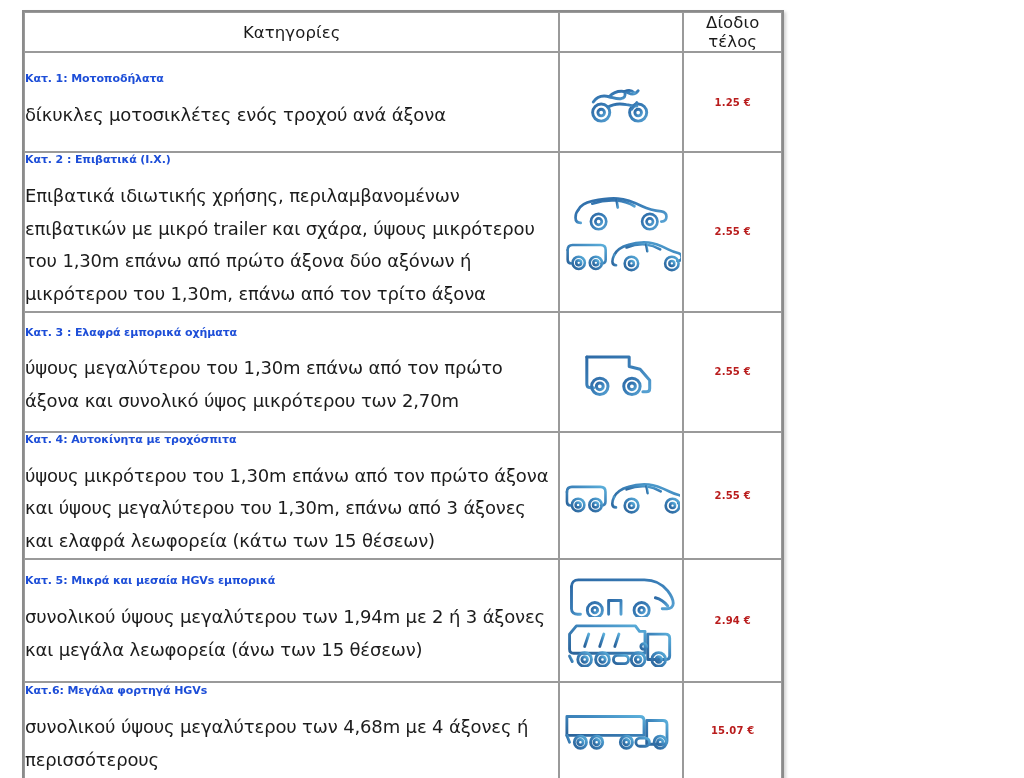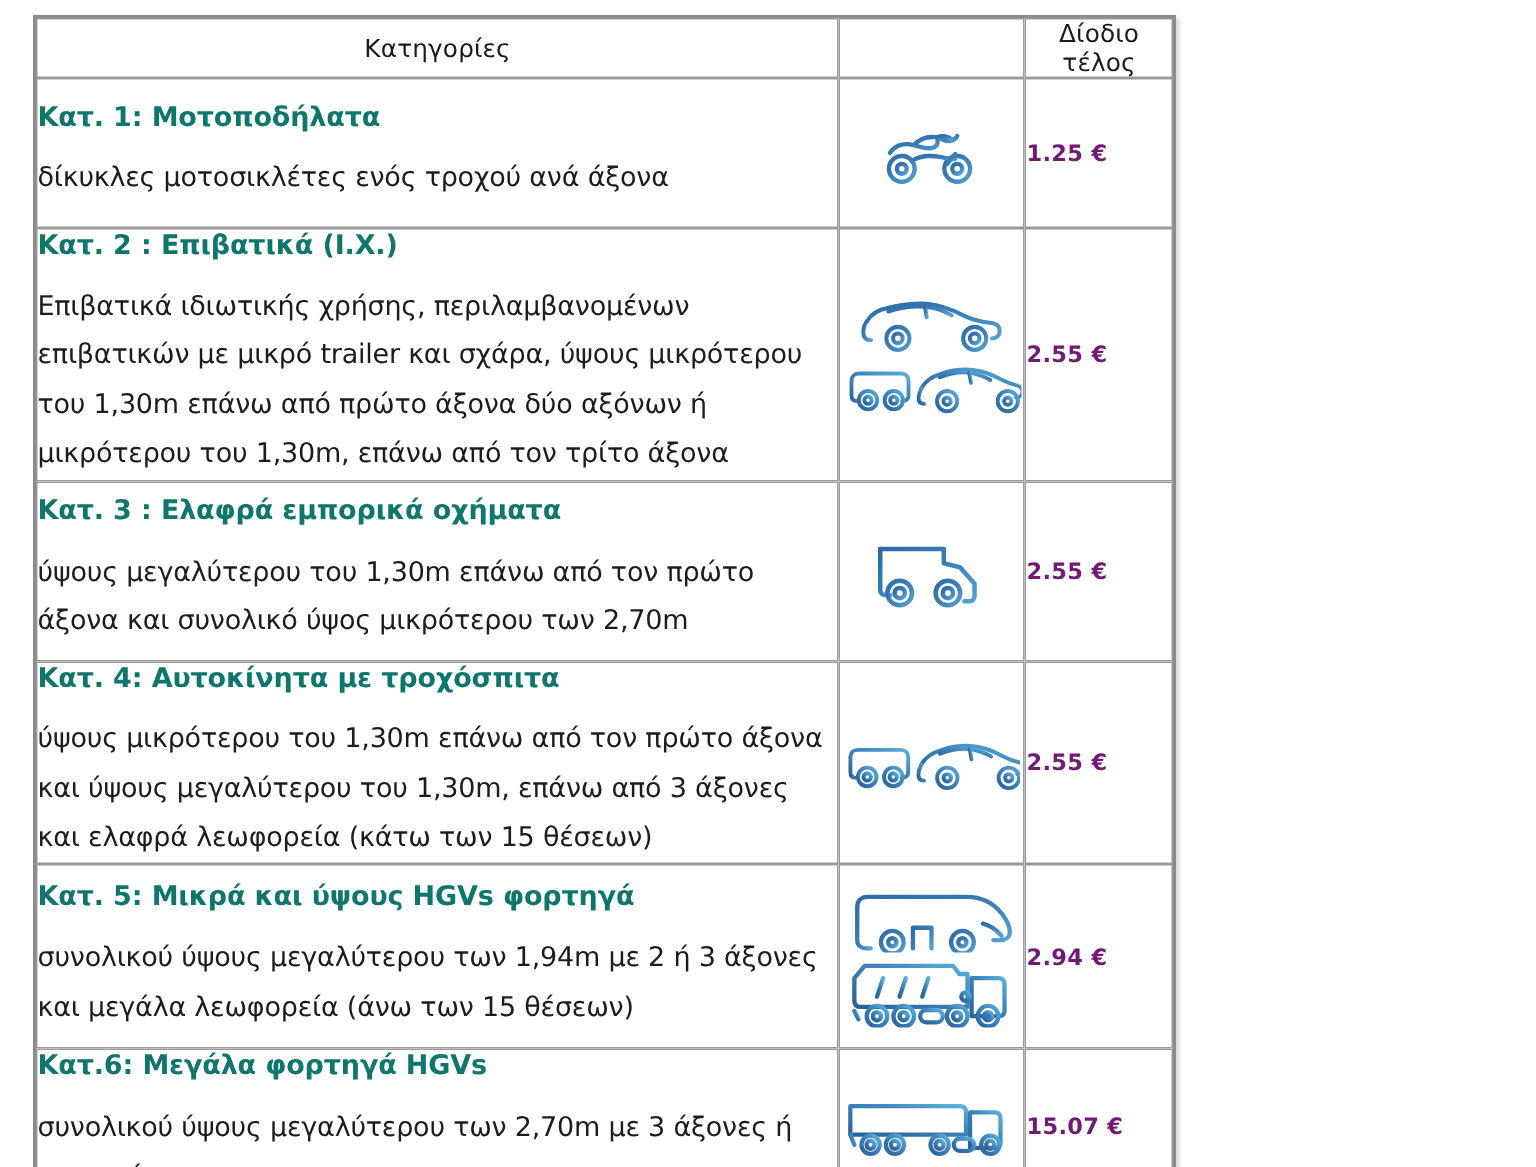--- a/index.html
+++ b/index.html
@@ -53,23 +53,23 @@
   }
   .header-cat   { text-align: center; }
   .header-icon  { }
   .header-toll  { text-align: center; }
 
   td.cat-cell {
     padding: 11px 9px 10px 9px;
     text-align: left;
   }
   .cat-title {
-    font-size: 18px;
+    font-size: 11px;
     font-weight: bold;
-    color: #0f766e;
+    color: #1d4ed8;
     line-height: 1.25;
     margin: 0 0 13px 0;
     letter-spacing: -0.1px;
   }
   .cat-desc {
     font-size: 18px;
     font-weight: normal;
     color: #1c1c1c;
     line-height: 1.82;
     margin: 0;
@@ -80,24 +80,24 @@
     padding: 4px 2px;
   }
   .icon-stack {
     display: flex;
     flex-direction: column;
     align-items: center;
     justify-content: center;
     gap: 2px;
   }
   td.toll-cell {
-    text-align: left;
-    font-size: 15px;
+    text-align: center;
+    font-size: 10px;
     font-weight: bold;
-    color: #701a75;
+    color: #b91c1c;
     letter-spacing: 0.2px;
   }
   
   .r1 td { height: 98px; }
   .r2 td { height: 140px; }
   .r3 td { height: 118px; }
   .r4 td { height: 118px; }
   .r5 td { height: 121px; }
   .r6 td { height: 95px; margin-top: 48px; }
 
@@ -282,21 +282,21 @@
                 </g>
               </svg>
             </span>
           </div>
         </td>
         <td class="toll-cell">2.55 €</td>
       </tr>
 
       <tr class="r5">
         <td class="cat-cell">
-          <p class="cat-title">Κατ. 5: Μικρά και ύψους HGVs φορτηγά</p>
+          <p class="cat-title">Κατ. 5: Μικρά και μεσαία HGVs εμπορικά</p>
           <p class="cat-desc">συνολικού ύψους μεγαλύτερου των 1,94m με 2 ή 3 άξονες και μεγάλα λεωφορεία (άνω των 15 θέσεων)</p>
         </td>
         <td class="icon-cell">
           <div class="icon-stack">
             <span>
               <svg class="vicon" width="112" height="44" viewBox="0 0 160 64">
                 <g fill="none" stroke="url(#gblue)" stroke-width="4.2" stroke-linecap="round" stroke-linejoin="round">
                   <path d="M8 20c0-6 4-10 10-10h96c14 0 26 6 34 16 6 8 8 14 8 18 0 5-4 8-9 8h-7"></path>
                   <path d="M8 20v32c0 5 4 8 9 8h4"></path>
                   <line x1="8" y1="28" x2="128" y2="28"></line>
@@ -344,21 +344,21 @@
               </svg>
             </span>
           </div>
         </td>
         <td class="toll-cell">2.94 €</td>
       </tr>
 
       <tr class="r6">
         <td class="cat-cell">
           <p class="cat-title">Κατ.6: Μεγάλα φορτηγά HGVs</p>
-          <p class="cat-desc">συνολικού ύψους μεγαλύτερου των 2,70m με 3 άξονες ή περισσότερους</p>
+          <p class="cat-desc">συνολικού ύψους μεγαλύτερου των 4,68m με 4 άξονες ή περισσότερους</p>
         </td>
         <td class="icon-cell">
           <div class="icon-stack">
             <span>
               <svg class="vicon" width="122" height="46" viewBox="0 0 180 68">
                 <g fill="none" stroke="url(#gblue2)" stroke-width="4.2" stroke-linecap="round" stroke-linejoin="round">
 
                   <path d="M10 14h108c4 0 6 2 6 6v22H10z"></path>
                   <line x1="10" y1="34" x2="124" y2="34"></line>
                   <line x1="42" y1="34" x2="42" y2="42"></line>

